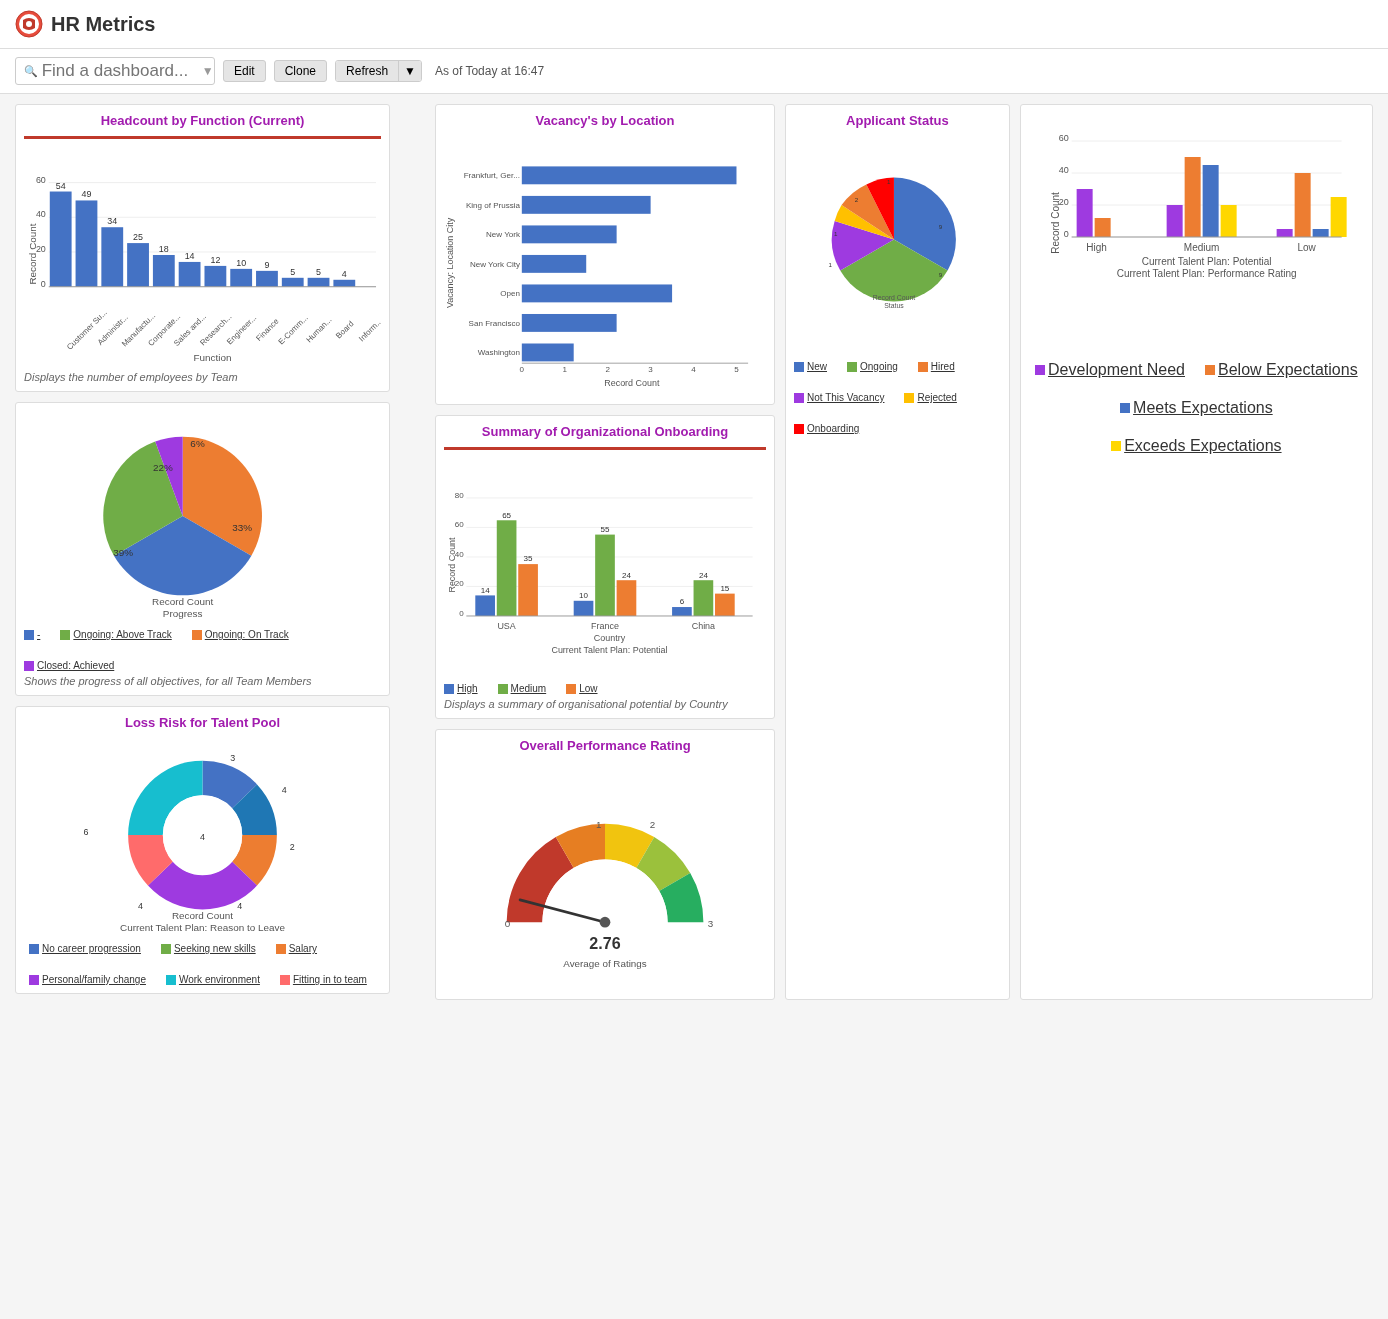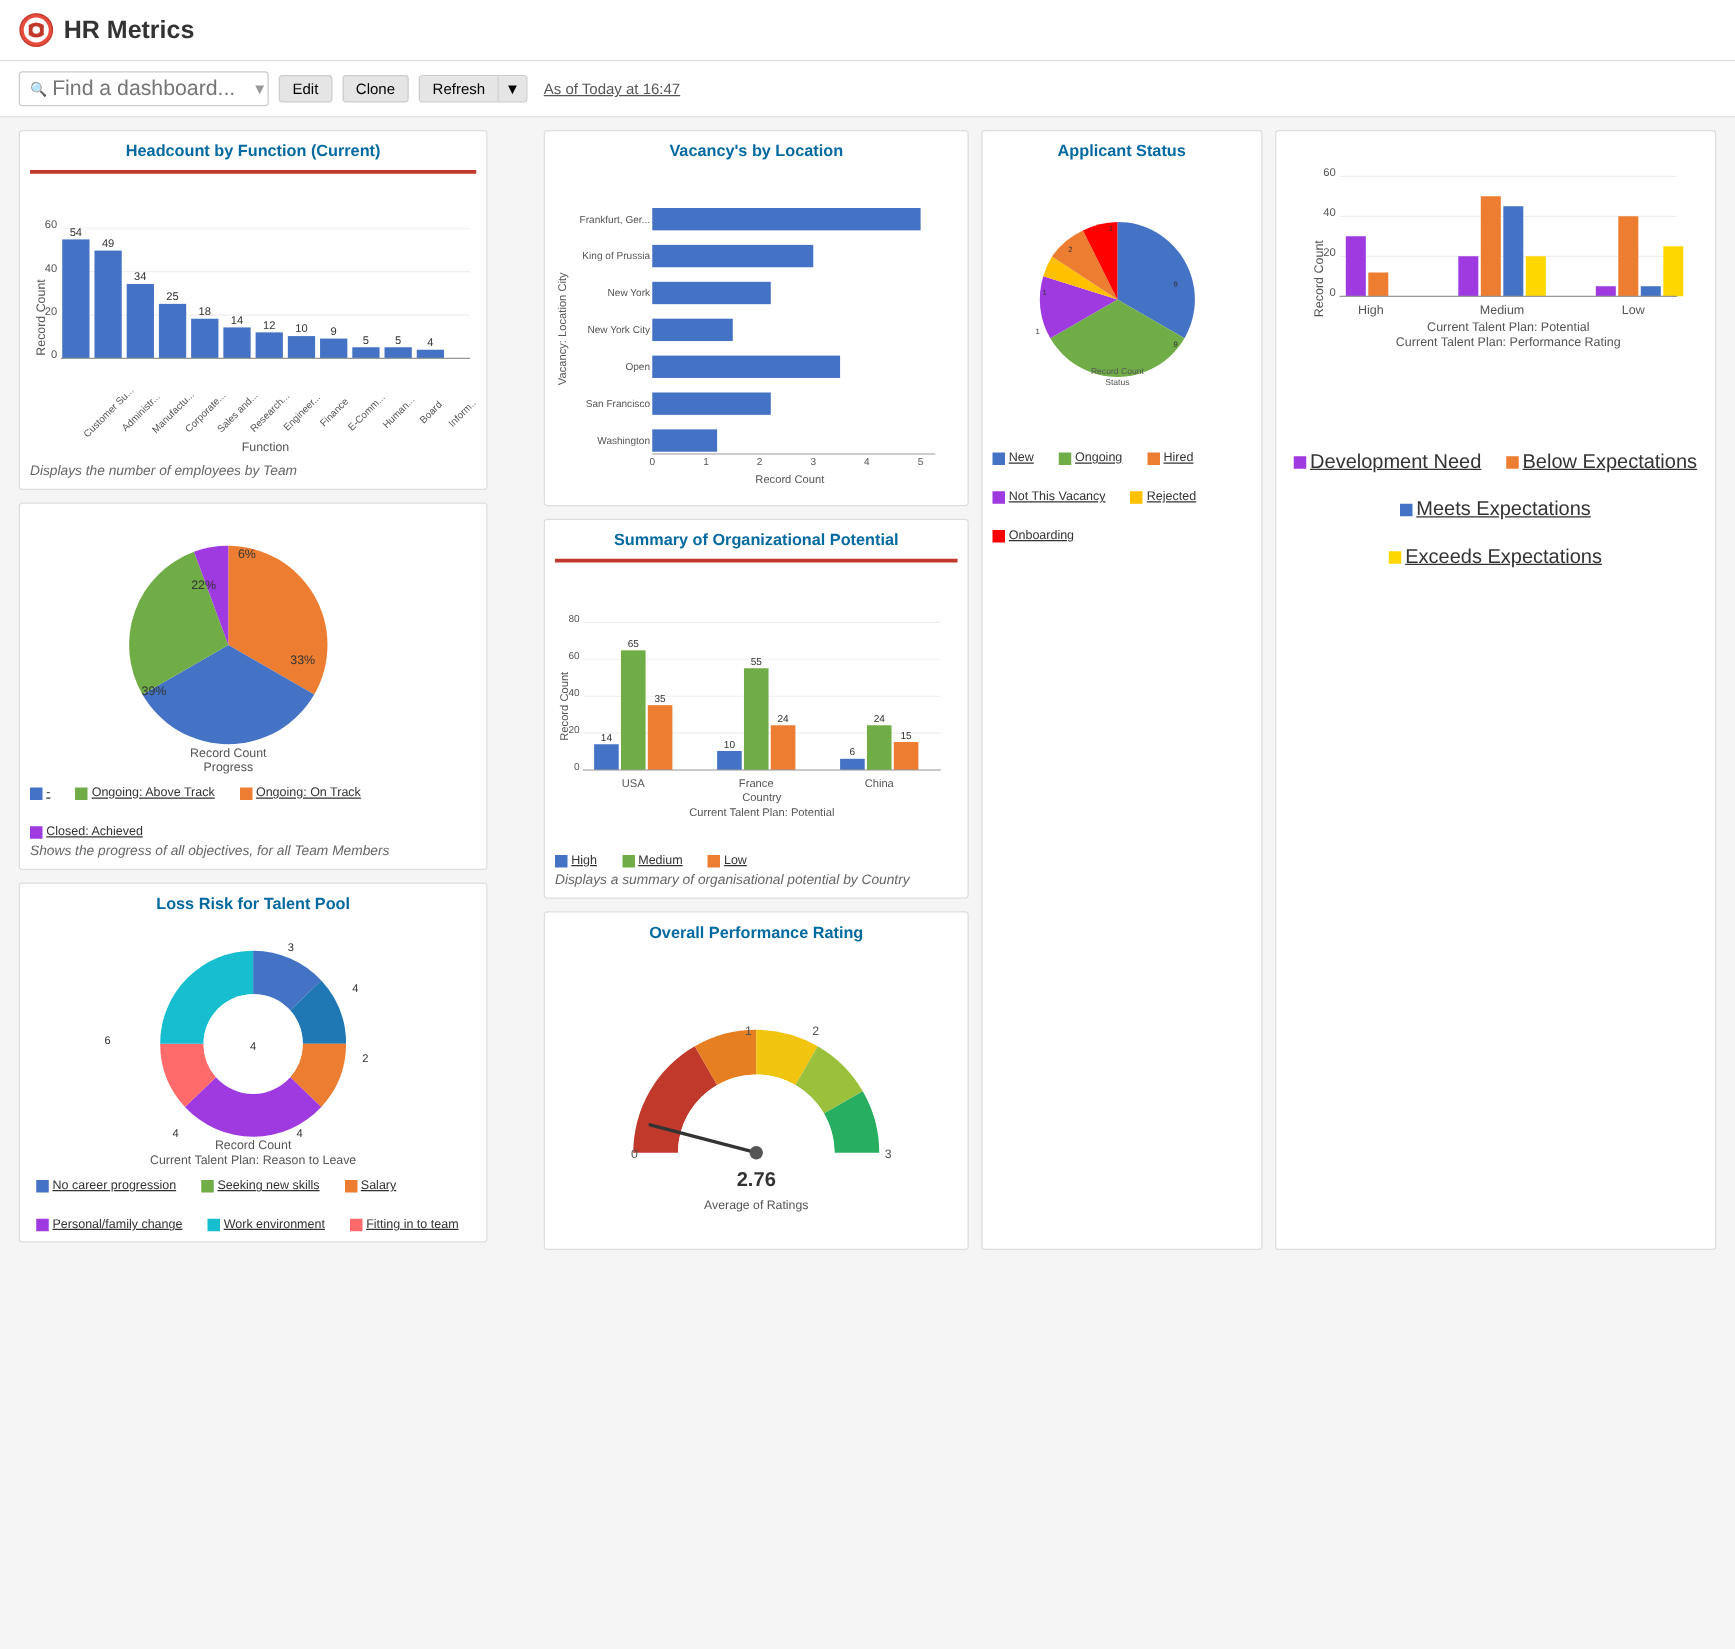--- a/index.html
+++ b/index.html
@@ -7,26 +7,26 @@
     
     .header { display: flex; align-items: center; padding: 10px 15px; background: #fff; border-bottom: 1px solid #ddd; }
     .header-icon { width: 28px; height: 28px; margin-right: 8px; }
     .header-title { font-size: 20px; font-weight: bold; color: #333; }
     
     .toolbar { display: flex; align-items: center; padding: 8px 15px; background: #fff; border-bottom: 1px solid #ddd; gap: 8px; }
     .search-box { display: flex; align-items: center; border: 1px solid #ccc; border-radius: 3px; padding: 3px 8px; width: 200px; background: #fff; }
     .search-box input { border: none; outline: none; font-size: 17px; width: 160px; }
     .search-icon { color: #999; margin-right: 4px; font-size: 11px; }
     .btn { padding: 3px 10px; border: 1px solid #ccc; border-radius: 3px; background: #e5e5e5; cursor: pointer; font-size: 12px; }
-    .timestamp { font-size: 12px; color: #555; margin-left: 5px; text-decoration: underline; }
+    .timestamp { font-size: 12px; color: #555; margin-left: 5px; }
     
     .dashboard { display: grid; grid-template-columns: 375px 375px 1fr; gap: 10px; padding: 10px 15px; }
     
     .card { background: #fff; border: 1px solid #ddd; border-radius: 3px; padding: 8px; }
-    .card-title { font-size: 13px; font-weight: bold; text-align: center; margin-bottom: 5px; color: #0369a1; }
+    .card-title { font-size: 13px; font-weight: bold; text-align: center; margin-bottom: 5px; color: #a21caf; }
     .card-subtitle { font-size: 11px; color: #666; font-style: italic; margin-top: 4px; }
     
     .red-border-bottom { border-bottom: 3px solid #c0392b; margin-bottom: 5px; padding-bottom: 3px; }
     
     
     .legend { display: flex; flex-wrap: wrap; gap: 20px; margin-top: 5px; font-size: 10px; align-items: center; text-decoration: underline; }
     .legend-item { display: flex; align-items: center; gap: 3px; }
     .legend-dot { width: 10px; height: 10px; display: inline-block; }
     
     
@@ -284,21 +284,21 @@
         <text x="327" y="252" font-size="9" fill="#555" text-anchor="middle">5</text>
 
         <text x="210" y="268" font-size="10" fill="#555" text-anchor="middle">Record Count</text>
 
         <text transform="rotate(-90,10,130)" x="10" y="130" text-anchor="middle" font-size="10" fill="#555">Vacancy: Location City</text>
       </svg>
     </div>
 
     <div class="card">
       <div class="red-border-bottom">
-        <div class="card-title">Summary of Organizational Potential</div>
+        <div class="card-title">Summary of Organizational Onboarding</div>
       </div>
       <svg viewBox="0 0 360 220" style="width:100%;height:220px;">
 
         <text transform="rotate(-90,12,110)" x="12" y="110" text-anchor="middle" font-size="10" fill="#555">Record Count</text>
         <text x="22" y="35" font-size="9" fill="#555" text-anchor="end">80</text>
         <text x="22" y="68" font-size="9" fill="#555" text-anchor="end">60</text>
         <text x="22" y="101" font-size="9" fill="#555" text-anchor="end">40</text>
         <text x="22" y="134" font-size="9" fill="#555" text-anchor="end">20</text>
         <text x="22" y="167" font-size="9" fill="#555" text-anchor="end">0</text>
 

